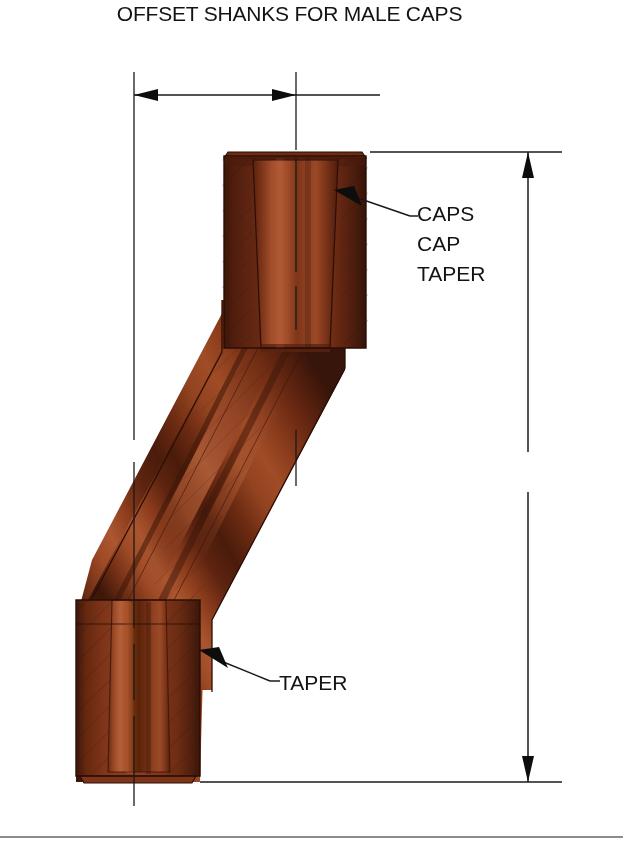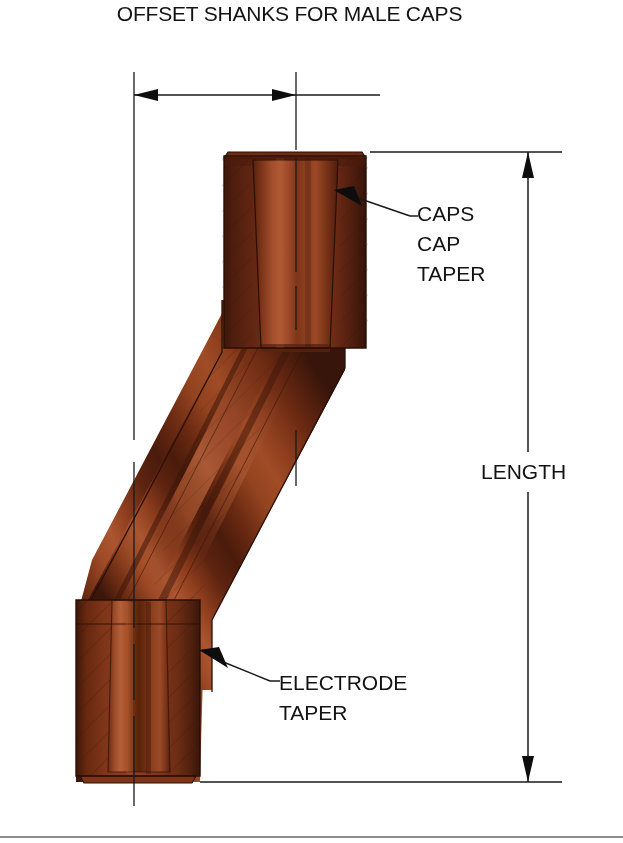--- a/index.html
+++ b/index.html
@@ -317,28 +317,26 @@
     </g>
 
     <g>
       <line x1="270" y1="681" x2="216" y2="659" stroke="#1a1a1a" stroke-width="1.5"></line>
       <line x1="270" y1="681" x2="280" y2="681" stroke="#1a1a1a" stroke-width="1.5"></line>
       <polygon points="199,650 228,668 219,647" fill="#0d0d0d"></polygon>
     </g>
   </svg>
 
 
-  <div class="dim-label" style="left:481px; top:458px;">LENGTH</div>
 
   <div class="note-label" style="left:417px; top:199px;">
     <span>CAPS</span>
     <span>CAP</span>
     <span>TAPER</span>
   </div>
 
   <div class="note-label" style="left:279px; top:668px;">
-    <span>ELECTRODE</span>
     <span>TAPER</span>
   </div>
 
   <div id="footer-rule"></div>
 
 </div>
 
 </body></html>

